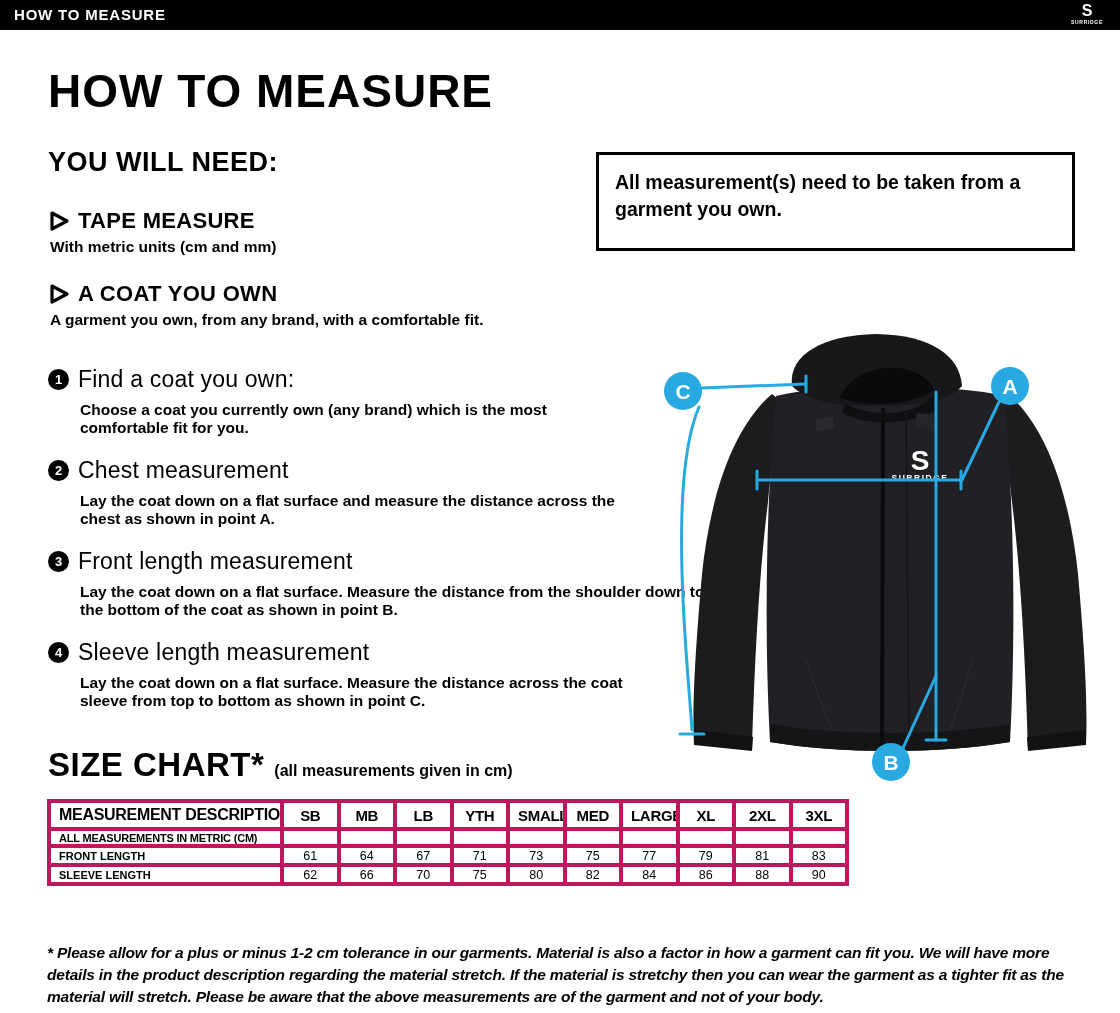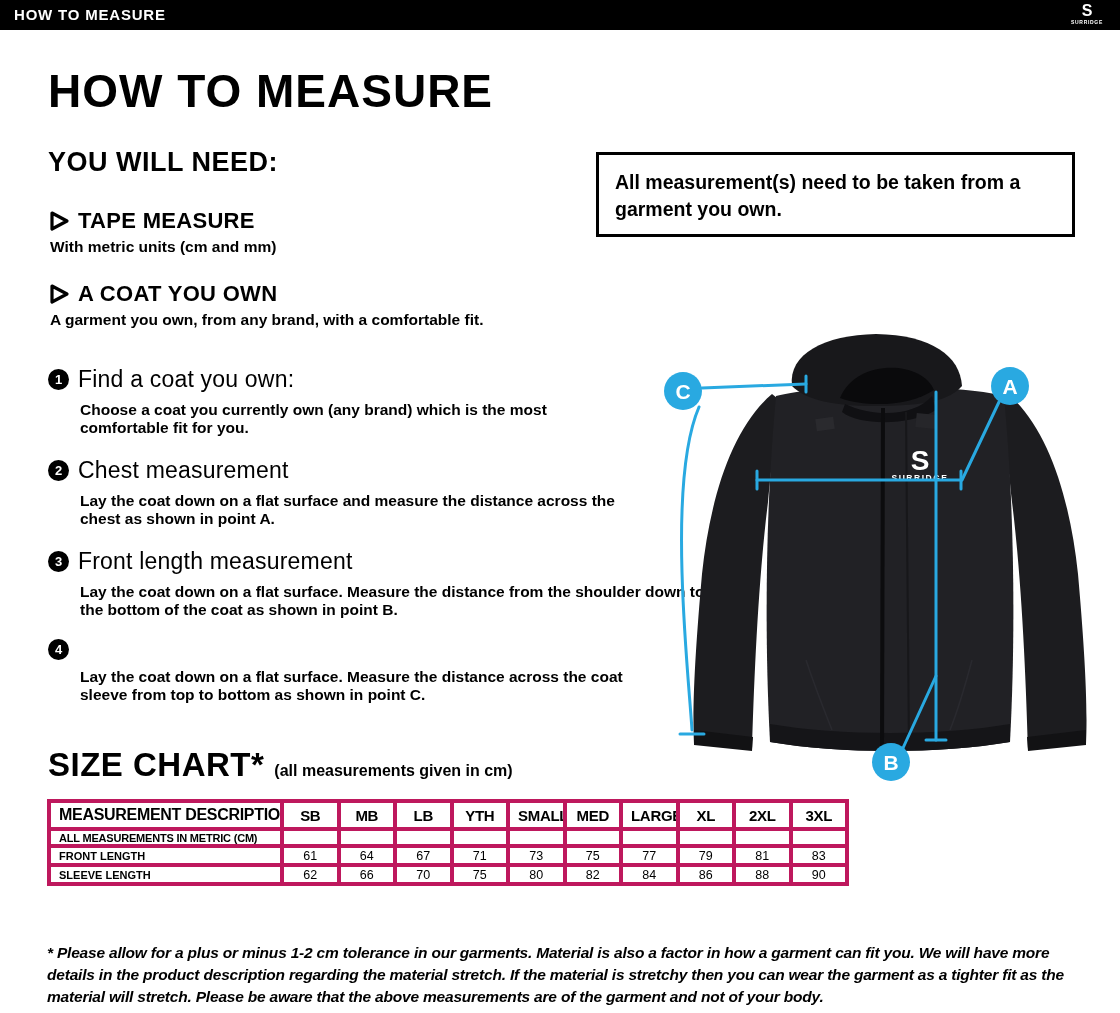--- a/index.html
+++ b/index.html
@@ -20,21 +20,21 @@
   
   .need-item { position:absolute; left:48px; }
   .need-item.item-0 { top:208px; }
   .need-item.item-1 { top:281px; }
   .need-item .row { display:flex; align-items:center; gap:8px; }
   .need-item .tri { width:22px; height:22px; flex:0 0 auto; }
   .need-item .need-title { font-size:22px; font-weight:bold; letter-spacing:0.3px; }
   .need-item .need-desc { font-size:15.5px; font-weight:bold; margin-top:4px; margin-left:2px; }
 
   
-  .callout { position:absolute; left:596px; top:152px; width:479px; height:85px; border:3px solid #000; padding:14px 16px 10px 16px; font-size:19.5px; font-weight:bold; line-height:27px; }
+  .callout { position:absolute; left:596px; top:152px; width:479px; height:99px; border:3px solid #000; padding:14px 16px 10px 16px; font-size:19.5px; font-weight:bold; line-height:27px; }
 
   
   .step { position:absolute; left:48px; }
   .step.step-0 { top:366px; }
   .step.step-1 { top:457px; }
   .step.step-2 { top:548px; }
   .step.step-3 { top:639px; }
   .step .head { display:flex; align-items:center; gap:9px; }
   .step .num { width:21px; height:21px; border-radius:50%; background:#000; color:#fff; font-size:13px; font-weight:bold; display:flex; align-items:center; justify-content:center; flex:0 0 auto; }
   .step .step-title { font-size:23px; font-weight:normal; letter-spacing:0.2px; }
@@ -117,20 +117,21 @@
 <div class="step step-2">
   <div class="head">
     <span class="num">3</span>
     <span class="step-title">Front length measurement</span>
   </div>
   <div class="step-desc">Lay the coat down on a flat surface. Measure the distance from the shoulder down to the bottom of the coat as shown in point B.</div>
 </div>
 <div class="step step-3">
   <div class="head">
     <span class="num">4</span>
+    <span class="step-title">Sleeve length measurement</span>
   </div>
   <div class="step-desc">Lay the coat down on a flat surface. Measure the distance across the coat sleeve from top to bottom as shown in point C.</div>
 </div>
 
 <div class="diagram">
   <svg viewBox="0 0 500 480" width="500" height="480">
 
     <path d="M152,64 C112,98 90,168 82,244 C76,312 72,372 74,414 L132,420 C134,352 138,252 148,172 C152,132 156,92 162,72 Z" fill="#1c1c1f"></path>
     <path d="M388,64 C428,98 450,168 458,244 C464,312 468,372 466,414 L408,420 C406,352 402,252 392,172 C388,132 384,92 378,72 Z" fill="#1c1c1f"></path>
 

